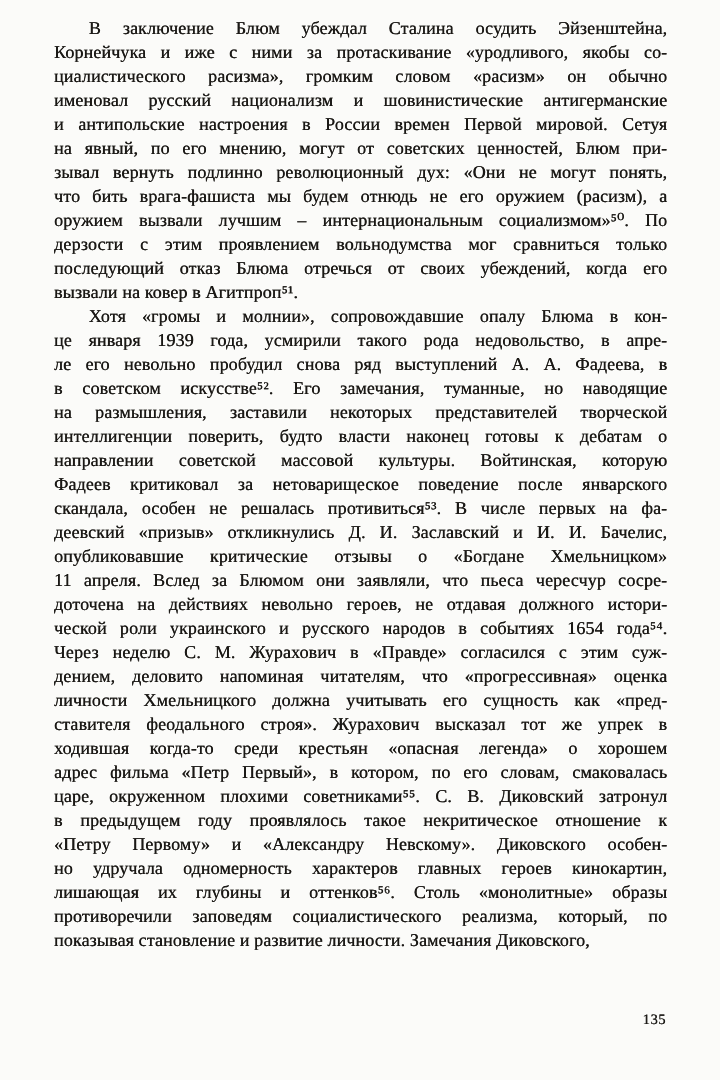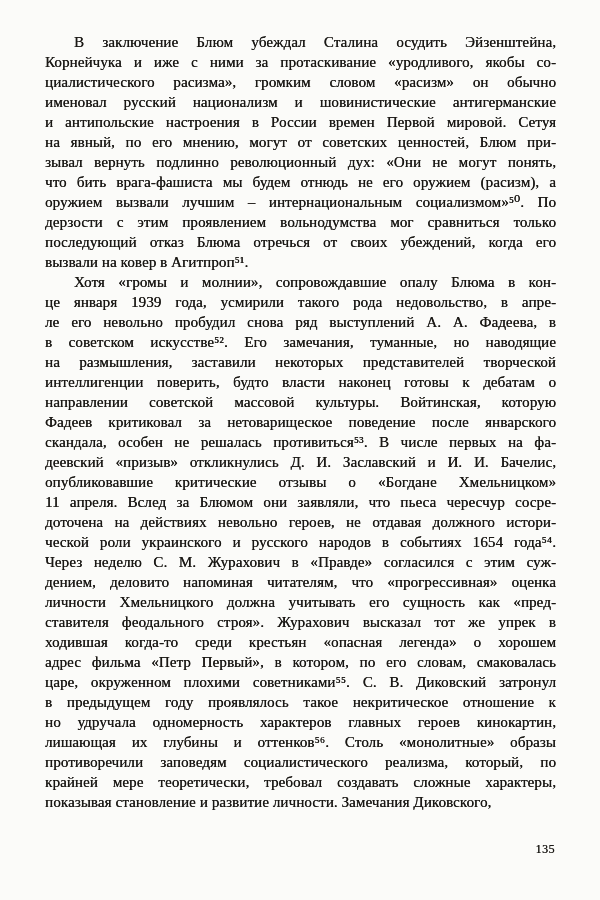--- a/index.html
+++ b/index.html
@@ -15,21 +15,21 @@
     height: 900px;
     background: #fbfbf9;
     overflow: hidden;
     font-family: "Liberation Serif", "DejaVu Serif", serif;
     color: #1b1916;
   }
   .text-block {
     position: absolute;
     left: 45px;
     right: 44px;
-    top: 32px;
+    top: 14px;
   }
   .paragraph { margin: 0; padding: 0; }
   .line {
     font-size: 15px;
     line-height: 20px;
     height: 20px;
     text-align: justify;
     text-align-last: justify;
     letter-spacing: 0.1px;
     text-shadow: 0.25px 0 0 currentColor;
@@ -82,21 +82,21 @@
         <div class="line">доточена на действиях невольно героев, не отдавая должного истори-</div>
         <div class="line">ческой роли украинского и русского народов в событиях 1654 года⁵⁴.</div>
         <div class="line">Через неделю С. М. Журахович в «Правде» согласился с этим суж-</div>
         <div class="line">дением, деловито напоминая читателям, что «прогрессивная» оценка</div>
         <div class="line">личности Хмельницкого должна учитывать его сущность как «пред-</div>
         <div class="line">ставителя феодального строя». Журахович высказал тот же упрек в</div>
         <div class="line">ходившая когда-то среди крестьян «опасная легенда» о хорошем</div>
         <div class="line">адрес фильма «Петр Первый», в котором, по его словам, смаковалась</div>
         <div class="line">царе, окруженном плохими советниками⁵⁵. С. В. Диковский затронул</div>
         <div class="line">в предыдущем году проявлялось такое некритическое отношение к</div>
+        <div class="line">«Петру Первому» и «Александру Невскому». Диковского особен-</div>
         <div class="line">но удручала одномерность характеров главных героев кинокартин,</div>
         <div class="line">лишающая их глубины и оттенков⁵⁶. Столь «монолитные» образы</div>
         <div class="line">противоречили заповедям социалистического реализма, который, по</div>
-        <div class="line">крайней мере теоретически, требовал создавать сложные характеры,</div>
         <div class="line para-end">показывая становление и развитие личности. Замечания Диковского,</div>
       </div>
     </div>
   <div class="page-number">135</div>
 </div>
 
 </body></html>

